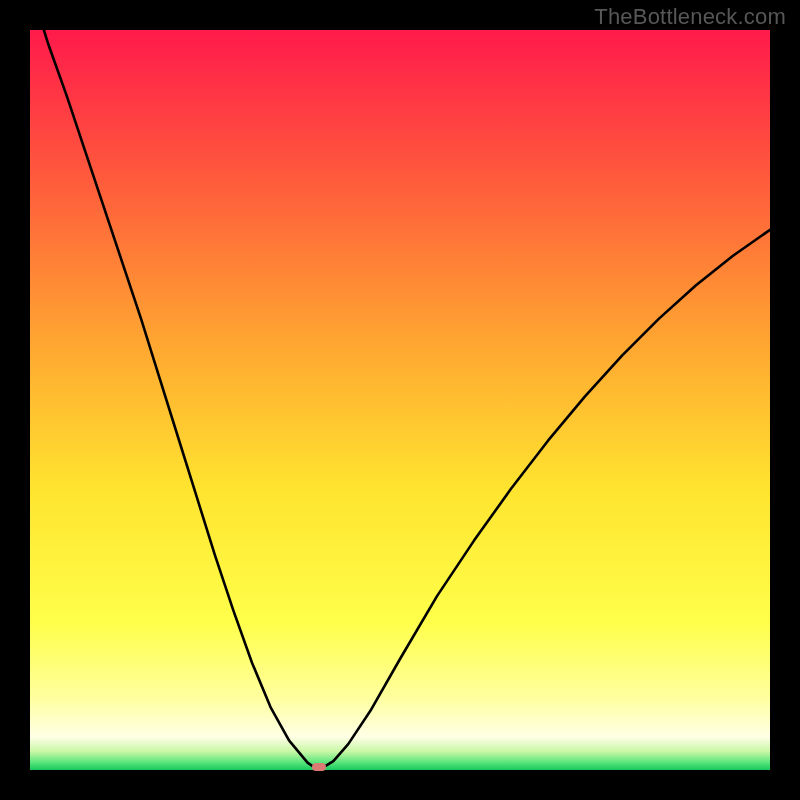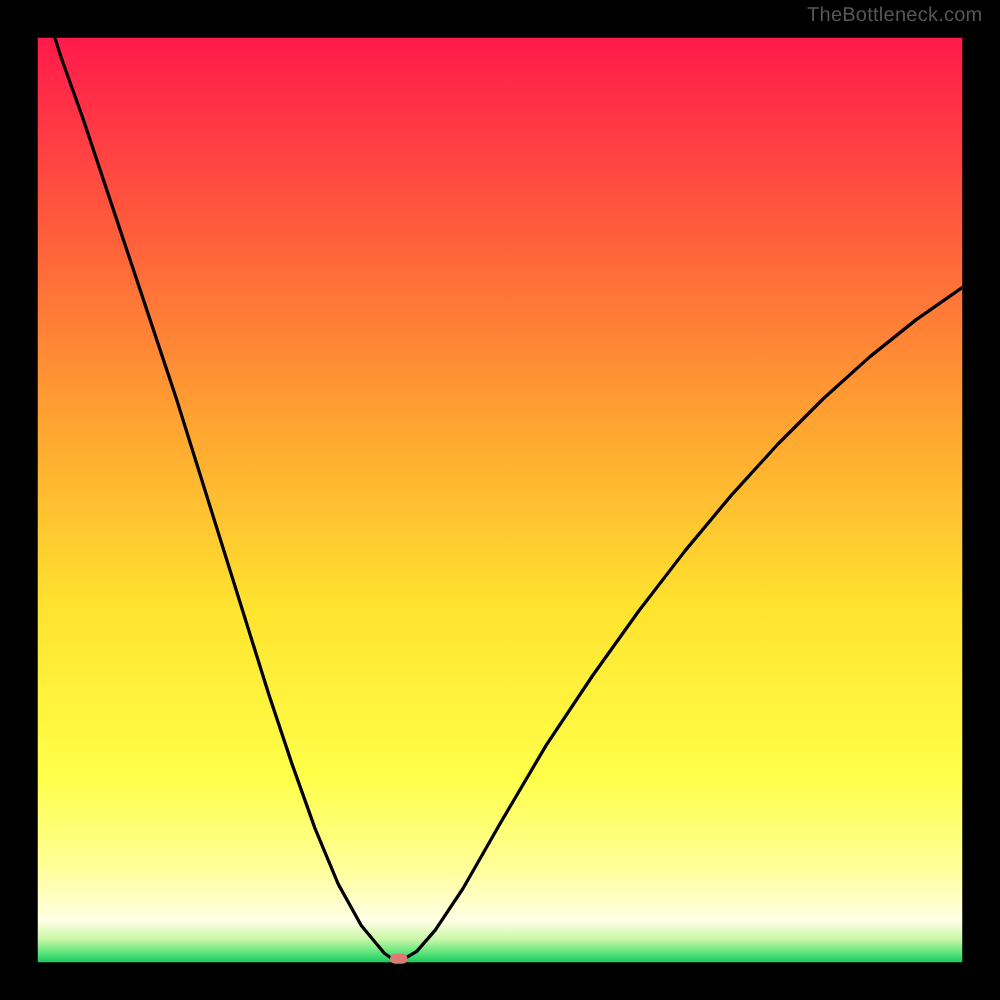--- a/index.html
+++ b/index.html
@@ -41,21 +41,21 @@
     width: 14px;
     height: 8px;
     border-radius: 4px;
     transform: translate(-50%, -50%);
   }
   .watermark {
     position: absolute;
     top: 4px;
     right: 14px;
     color: #575757;
-    font-size: 16px;
+    font-size: 22px;
     letter-spacing: 0.2px;
     font-weight: 400;
     text-align: right;
   }
 </style>
 </head>
 <body>
 
 <div class="frame">
 

